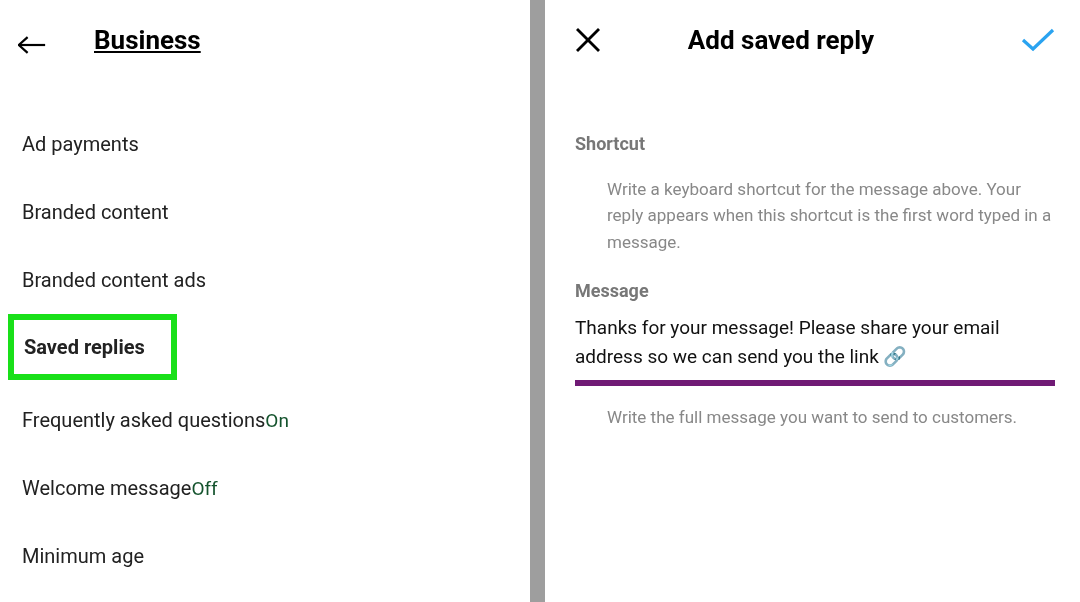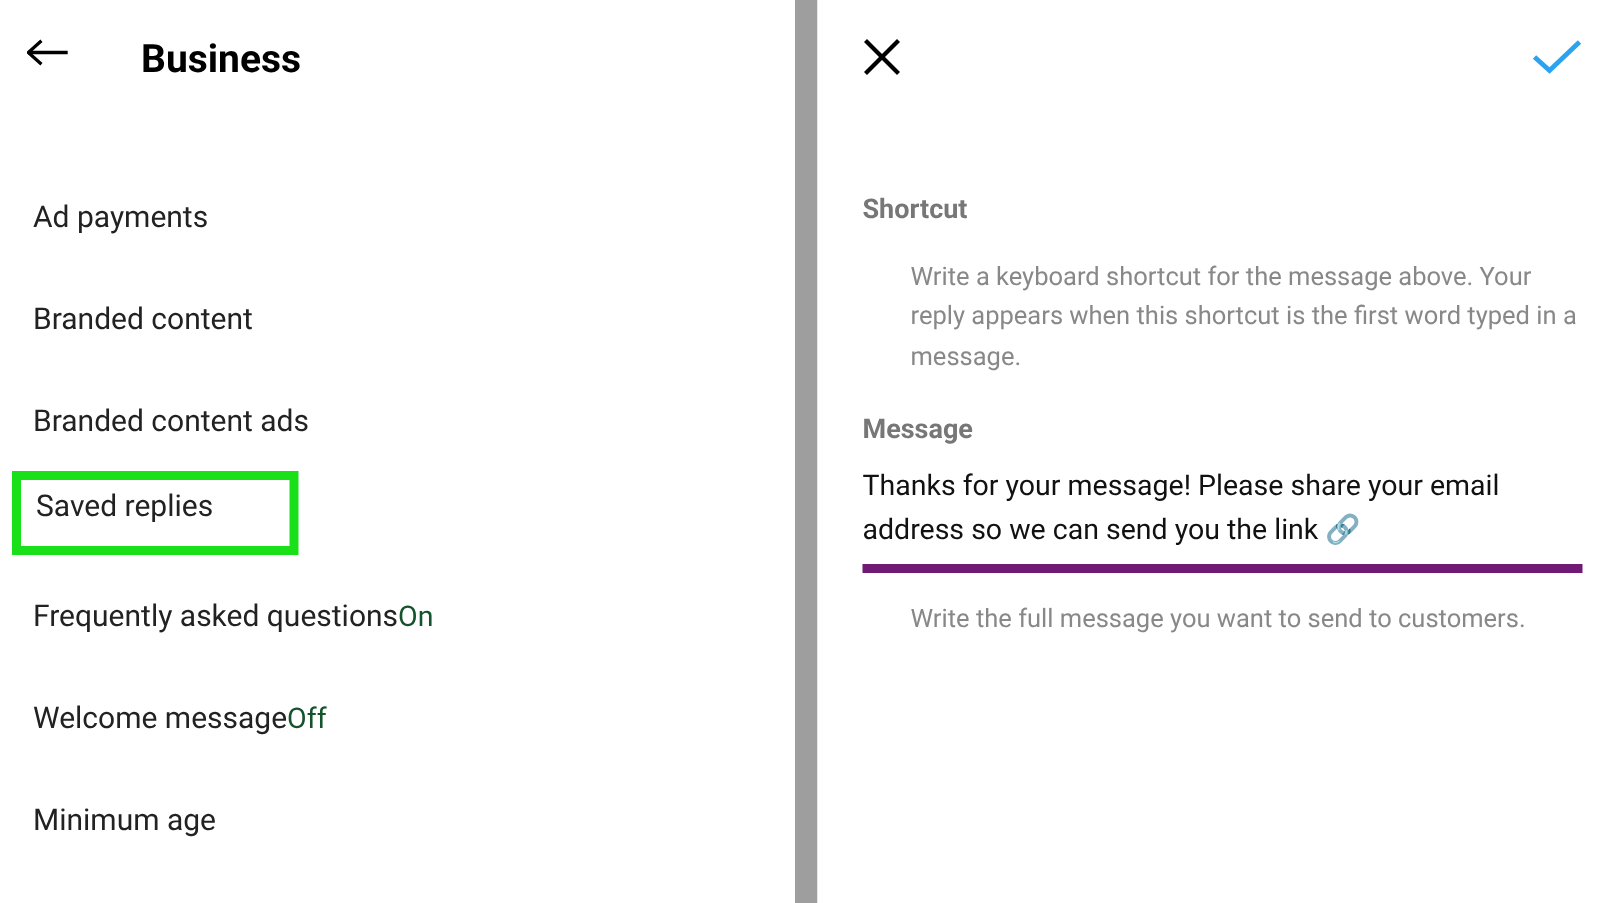--- a/index.html
+++ b/index.html
@@ -25,22 +25,23 @@
       height: 100%;
     }
     .right-panel {
       flex: 1;
       background: #fff;
       padding: 25px 25px 0 30px;
     }
     
     .left-header {
       display: flex;
-      align-items: flex-start;
+      align-items: flex-end;
       padding: 25px 18px;
+      text-decoration: underline;
     }
     .back-arrow {
       width: 28px;
       height: 20px;
       cursor: pointer;
     }
     .left-title {
       font-size: 26px;
       font-weight: 700;
       margin-left: 48px;
@@ -60,22 +61,23 @@
       align-items: center;
     }
     .menu-item-status {
       color: #14532d;
       font-size: 19px;
       margin-right: 8px;
     }
     .highlight-box {
       border: 6px solid #19e019;
       margin: 0 0 0 8px;
-      width: 191px;
-      padding: 5px 8px 15px 10px;
+      width: 169px;
+      padding: 15px 8px 15px 10px;
+      font-weight: bold;
     }
     .highlight-box .inner-text {
       font-size: 20px;
       color: #222;
     }
     
     .right-header {
       display: flex;
       align-items: center;
       justify-content: space-between;
@@ -171,20 +173,21 @@
 </div>
 
 <div class="divider"></div>
 
 <div class="right-panel">
   <div class="right-header">
     <svg class="close-x" viewBox="0 0 26 26">
       <line x1="2" y1="2" x2="24" y2="24" stroke="#000" stroke-width="2.8"></line>
       <line x1="24" y1="2" x2="2" y2="24" stroke="#000" stroke-width="2.8"></line>
     </svg>
+    <div class="right-title">Add saved reply</div>
     <svg class="check-mark" viewBox="0 0 34 26">
       <polyline points="2,13 12,22 32,3" fill="none" stroke="#2aa3f0" stroke-width="3.2"></polyline>
     </svg>
   </div>
 
   <div>
     <div class="form-label">Shortcut</div>
     <div class="form-help">Write a keyboard shortcut for the message above. Your reply appears when this shortcut is the first word typed in a message.</div>
   </div>
 

